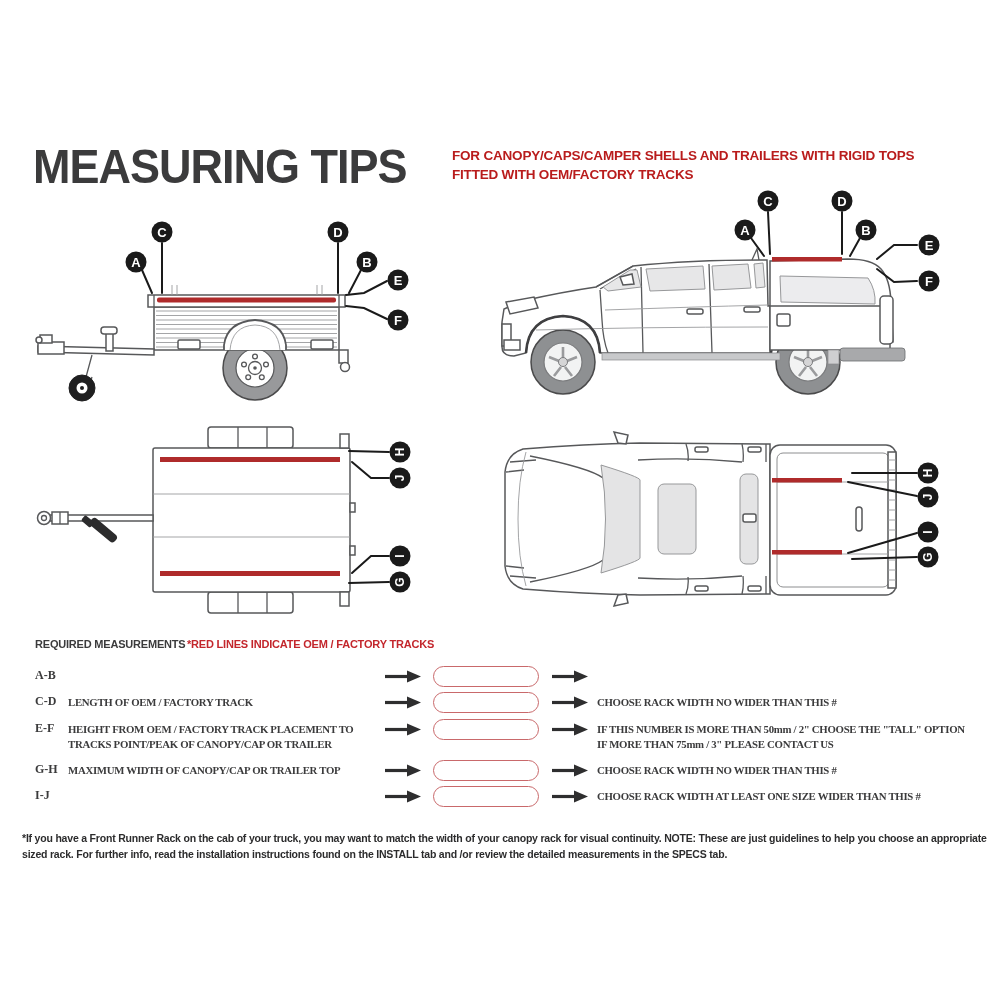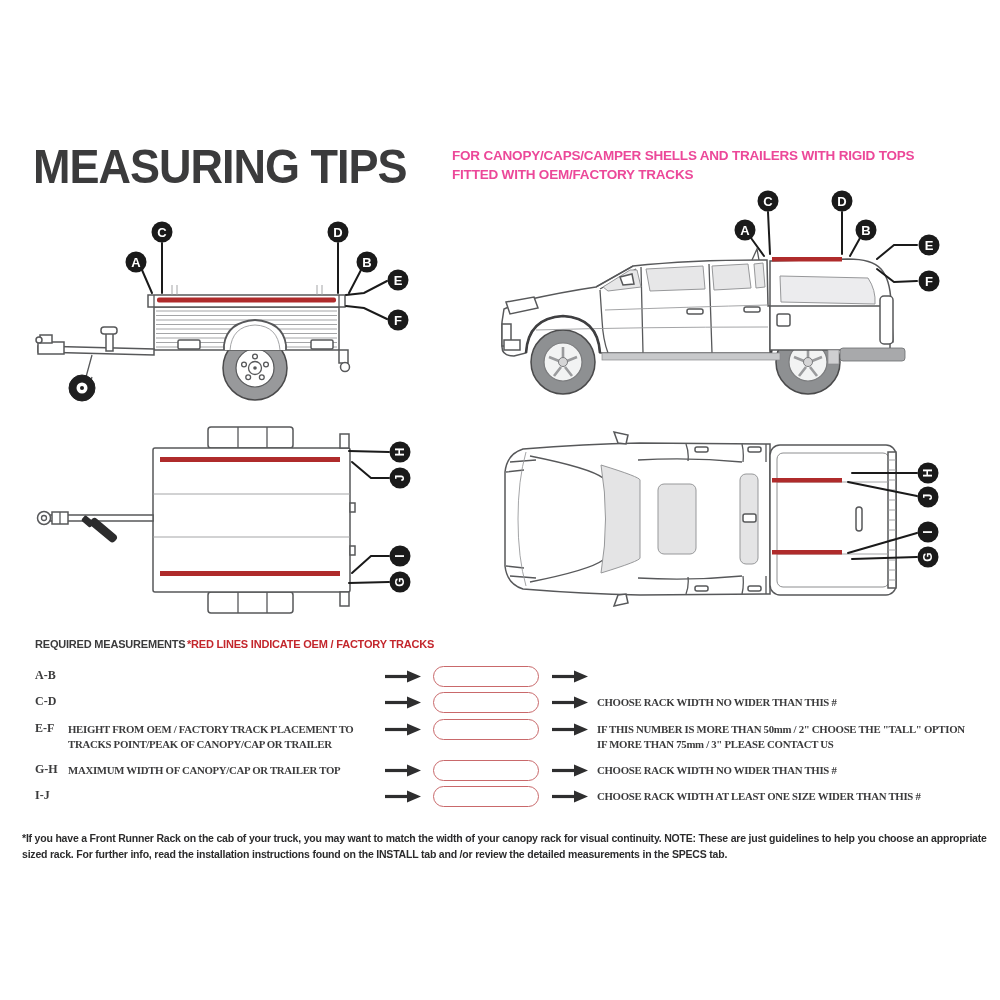--- a/index.html
+++ b/index.html
@@ -7,21 +7,21 @@
     width:1000px;height:1000px;background:#ffffff;position:relative;
     font-family:"Liberation Sans", sans-serif;color:#3b3b3c;overflow:hidden;
   }
   .abs{position:absolute;}
   .title{
     left:33px;top:140px;font-size:45px;font-weight:bold;letter-spacing:-1px;
     color:#3b3b3c;transform:scaleY(1.06);transform-origin:left top;
   }
   .subtitle{
     left:452px;top:146px;width:500px;font-size:13.5px;font-weight:bold;
-    letter-spacing:-0.2px;line-height:19px;white-space:pre-line;color:#ec4899;
+    letter-spacing:-0.2px;line-height:19px;white-space:pre-line;color:#b91c1c;
   }
   .legend{left:35px;top:638px;height:16px;font-size:11px;font-weight:bold;letter-spacing:-0.2px;}
   .legend .red-note{position:absolute;left:152px;top:0;color:#c3262c;white-space:nowrap;}
   .legend .req{position:absolute;left:0;top:0;white-space:nowrap;}
   .mrow{position:absolute;left:35px;width:960px;height:34px;font-family:Liberation Serif, serif;}
   .mcode{position:absolute;left:0;top:2px;font-size:12px;font-weight:bold;letter-spacing:0px;}
   .mlabel{position:absolute;left:33px;top:3px;width:315px;font-size:10.8px;font-weight:bold;
           letter-spacing:-0.3px;line-height:15px;white-space:pre-line;}
   .marrow{position:absolute;top:3px;width:36px;height:13px;}
   .marrow.a1{left:350px;}
@@ -327,20 +327,21 @@
       </svg></span>
   <span class="mpill"></span>
   <span class="marrow a2"><svg width="36" height="13" viewBox="0 0 36 13">
         <line x1="0" y1="6.5" x2="24" y2="6.5" stroke="#2e2e2f" stroke-width="3.2"></line>
         <polygon points="22,0.5 36,6.5 22,12.5" fill="#2e2e2f"></polygon>
       </svg></span>
 </div>
 
 <div class="mrow" style="top:692px">
   <span class="mcode">C-D</span>
+  <span class="mlabel">LENGTH OF OEM / FACTORY TRACK</span>
   <span class="marrow a1"><svg width="36" height="13" viewBox="0 0 36 13">
         <line x1="0" y1="6.5" x2="24" y2="6.5" stroke="#2e2e2f" stroke-width="3.2"></line>
         <polygon points="22,0.5 36,6.5 22,12.5" fill="#2e2e2f"></polygon>
       </svg></span>
   <span class="mpill"></span>
   <span class="marrow a2"><svg width="36" height="13" viewBox="0 0 36 13">
         <line x1="0" y1="6.5" x2="24" y2="6.5" stroke="#2e2e2f" stroke-width="3.2"></line>
         <polygon points="22,0.5 36,6.5 22,12.5" fill="#2e2e2f"></polygon>
       </svg></span>
   <span class="moutcome">CHOOSE RACK WIDTH NO WIDER THAN THIS #</span>

